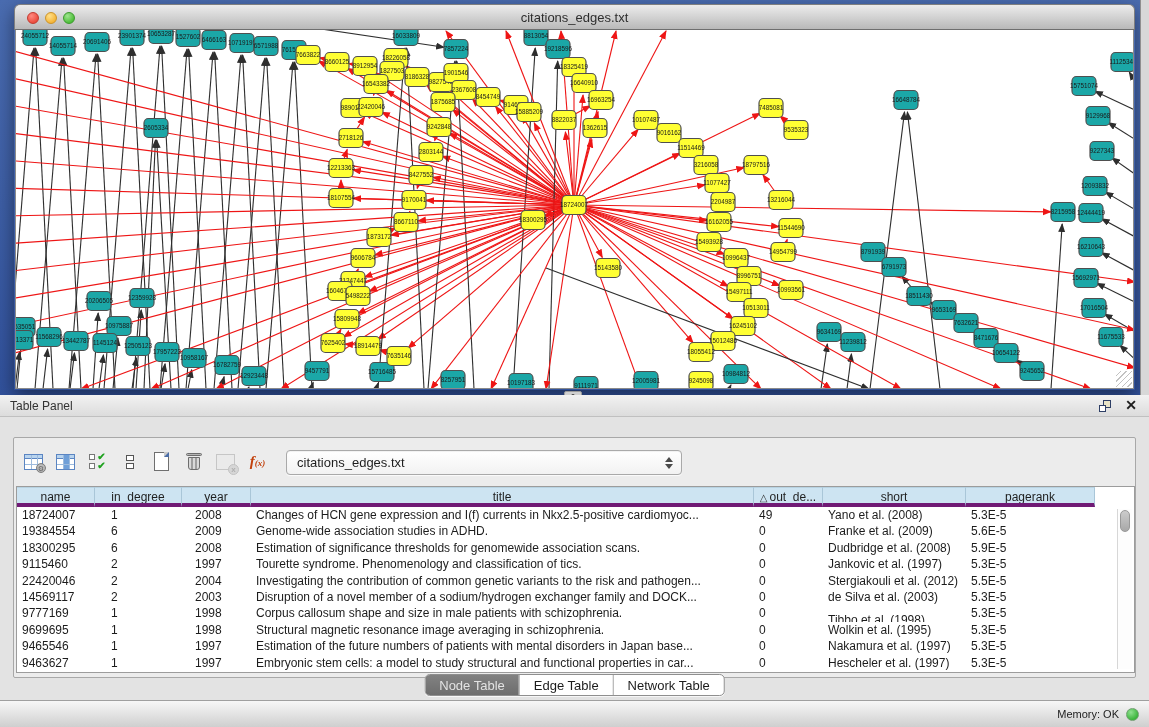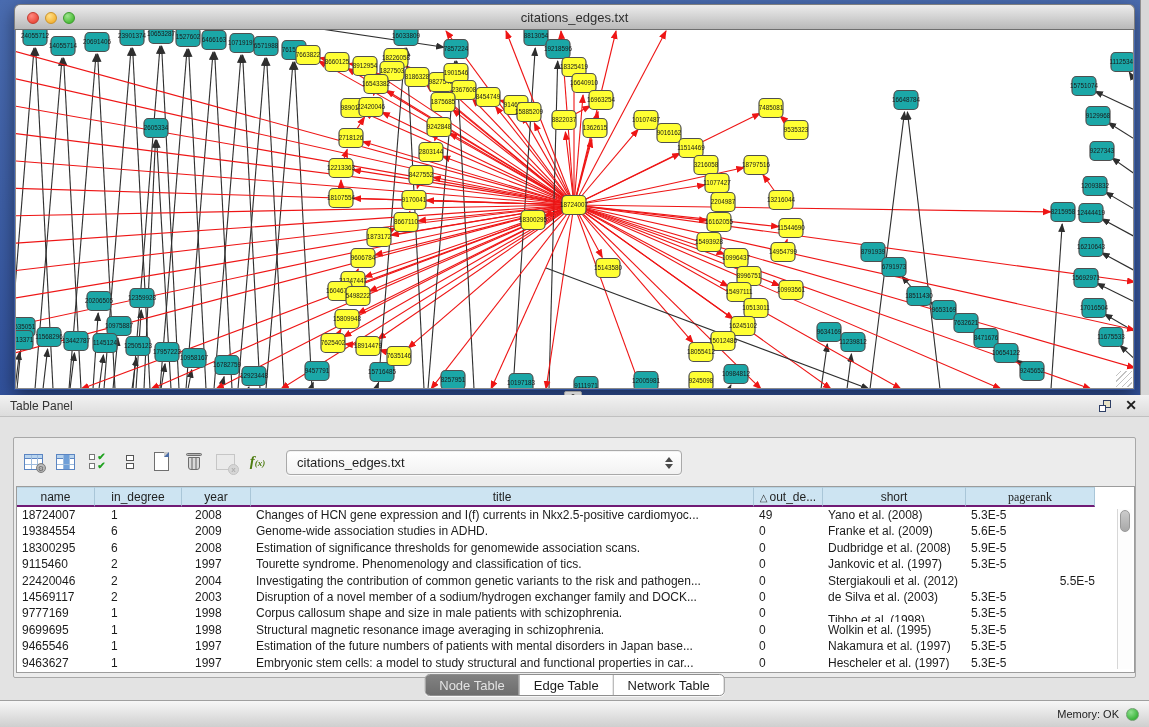--- a/index.html
+++ b/index.html
@@ -44,21 +44,21 @@
   .ph-close { position:absolute; right:12px; top:2px; font-size:14px; font-weight:bold; color:#1d1d1d; cursor:default; }
 
   .panel-inner { position:absolute; left:13px; top:42px; width:1123px; height:241px;
     background:#ececec; border:1px solid #a8a8a8; border-radius:2px; }
 
   
   .toolbar { position:absolute; left:0; top:0; width:100%; height:48px; }
   .tb-icons { position:absolute; left:6px; top:9px; display:flex; gap:5px; align-items:center; }
   .tb-btn { width:27px; height:29px; display:flex; align-items:center; justify-content:center; }
   .tb-btn.disabled { opacity:.45; }
-  .fx { font-family:"Liberation Serif", serif; font-style:italic; font-weight:bold; font-size:15px; color:#4d7c0f; }
+  .fx { font-family:"Liberation Serif", serif; font-style:italic; font-weight:bold; font-size:15px; color:#c2410c; }
   .fx small { font-size:9px; font-weight:bold; }
   .combo { position:absolute; left:272px; top:12px; width:396px; height:25px; background:linear-gradient(#ffffff,#f2f2f2);
     border:1px solid #a9a9a9; border-radius:4px; box-shadow:0 1px 1px rgba(255,255,255,.8), inset 0 1px 1px rgba(0,0,0,.06);
     display:flex; align-items:center; }
   .combo-text { flex:1; padding-left:10px; font-size:13px; color:#1e1e1e; }
   .combo-arrows { width:20px; display:flex; flex-direction:column; align-items:center; gap:2px; padding-right:4px; }
   .arr-up { width:0; height:0; border-left:4px solid transparent; border-right:4px solid transparent; border-bottom:5px solid #4a4a4a; }
   .arr-dn { width:0; height:0; border-left:4px solid transparent; border-right:4px solid transparent; border-top:5px solid #4a4a4a; }
 
   
@@ -84,21 +84,21 @@
   .g-trash .body { position:absolute; left:2px; top:5px; width:12px; height:13px; border:1px solid #6d6d6d;
     background:repeating-linear-gradient(90deg,#d9d9d9 0 2px,#9e9e9e 2px 4px); border-radius:0 0 3px 3px; }
   .g-tablex { position:relative; width:19px; height:16px; border:1px solid #9a9a9a; background:#e8e8e8; }
   .g-tablex .xx { position:absolute; right:-5px; bottom:-6px; width:11px; height:11px; border-radius:50%;
     background:#bdbdbd; border:1px solid #8f8f8f; color:#666; font-size:8px; line-height:10px; text-align:center; font-weight:bold; }
 
   
   .table-area { position:absolute; left:2px; top:48px; width:1119px; height:187px; background:#fff; border:1px solid #9c9c9c; }
   .thead { display:flex; height:20px; }
   .th { height:20px; line-height:19px; font-size:12px; color:#1f1f1f; text-align:center;
-    background:#cde4f2; border-right:1px solid #a9c6d8; border-bottom:2px solid #701a75; border-top:1px solid #b8d3e2;
+    background:#cde4f2; border-right:1px solid #a9c6d8; border-bottom:4px solid #701a75; border-top:1px solid #b8d3e2;
     overflow:hidden; white-space:nowrap; }
   .th .sort-tri { font-size:10px; margin-right:2px; color:#333; }
   .tbody { position:relative; }
   .tr { display:flex; height:16.4px; }
   .td { font-size:12px; color:#1c1c1c; line-height:16.4px; padding-left:5px; overflow:hidden; white-space:nowrap; }
   .tr .td:nth-child(2) { padding-left:16px; }
   .tr .td:nth-child(3) { padding-left:13px; }
   .vscroll { position:absolute; right:2px; top:22px; width:15px; height:160px; background:#fdfdfd; border-left:1px solid #d7d7d7; }
   .vthumb { position:absolute; left:2px; top:1px; width:10px; height:22px; border-radius:5px;
     background:linear-gradient(#cccccc,#a8a8a8); border:1px solid #999; }
@@ -898,21 +898,21 @@
       </div>
 
       <div class="table-area">
         <div class="thead" id="thead">
             <div class="th" style="width: 78px;">name</div>
             <div class="th" style="width: 87px;">in_degree</div>
             <div class="th" style="width: 69px;">year</div>
             <div class="th" style="width: 503px;">title</div>
             <div class="th" style="width: 69px;"><span class="sort-tri">△</span>out_de...</div>
             <div class="th" style="width: 143px;">short</div>
-            <div class="th" style="width: 129px; font-family: Liberation Serif, serif;">pagerank</div>
+            <div class="th" style="width: 129px;">pagerank</div>
           </div>
         <div class="tbody" id="tbody">
             <div class="tr">
               <div class="td" style="width: 78px;">18724007</div>
               <div class="td" style="width: 87px;">1</div>
               <div class="td" style="width: 69px;">2008</div>
               <div class="td" style="width: 503px;">Changes of HCN gene expression and I(f) currents in Nkx2.5-positive cardiomyoc...</div>
               <div class="td" style="width: 69px;">49</div>
               <div class="td" style="width: 143px;">Yano et al. (2008)</div>
               <div class="td" style="width: 129px;">5.3E-5</div>
@@ -944,21 +944,21 @@
               <div class="td" style="width: 143px;">Jankovic et al. (1997)</div>
               <div class="td" style="width: 129px;">5.3E-5</div>
             </div>
             <div class="tr">
               <div class="td" style="width: 78px;">22420046</div>
               <div class="td" style="width: 87px;">2</div>
               <div class="td" style="width: 69px;">2004</div>
               <div class="td" style="width: 503px;">Investigating the contribution of common genetic variants to the risk and pathogen...</div>
               <div class="td" style="width: 69px;">0</div>
               <div class="td" style="width: 143px;">Stergiakouli et al. (2012)</div>
-              <div class="td" style="width: 129px; text-align: right;">5.5E-5</div>
+              <div class="td" style="width: 129px;">5.5E-5</div>
             </div>
             <div class="tr">
               <div class="td" style="width: 78px;">14569117</div>
               <div class="td" style="width: 87px;">2</div>
               <div class="td" style="width: 69px;">2003</div>
               <div class="td" style="width: 503px;">Disruption of a novel member of a sodium/hydrogen exchanger family and DOCK...</div>
               <div class="td" style="width: 69px;">0</div>
               <div class="td" style="width: 143px;">de Silva et al. (2003)</div>
               <div class="td" style="width: 129px;">5.3E-5</div>
             </div>

